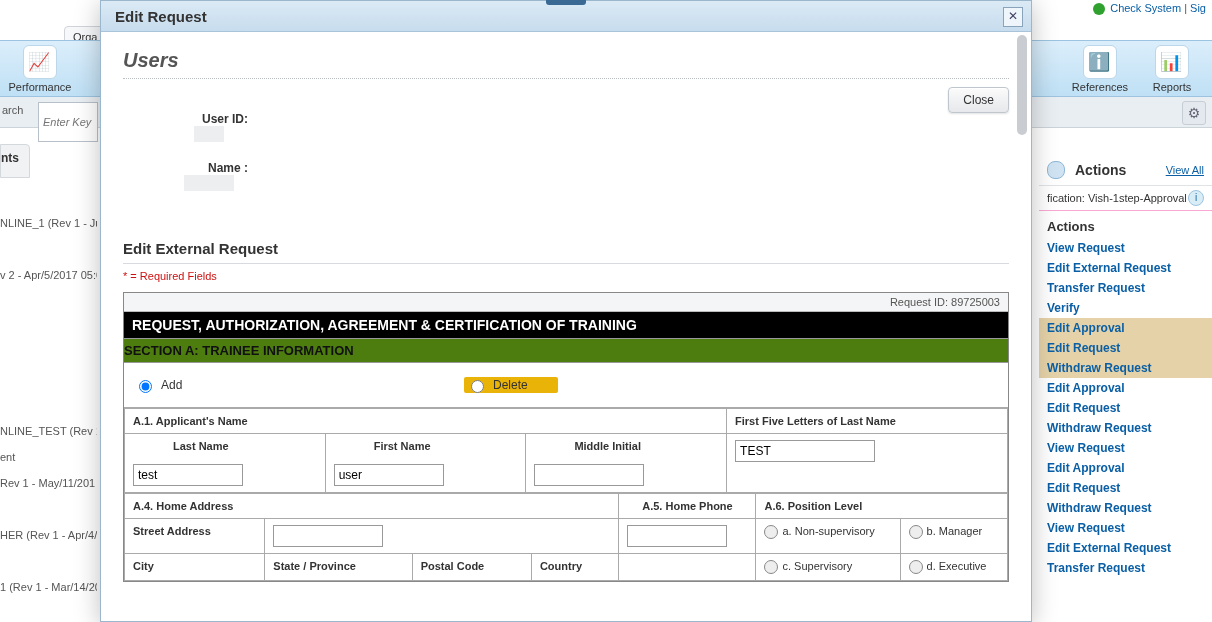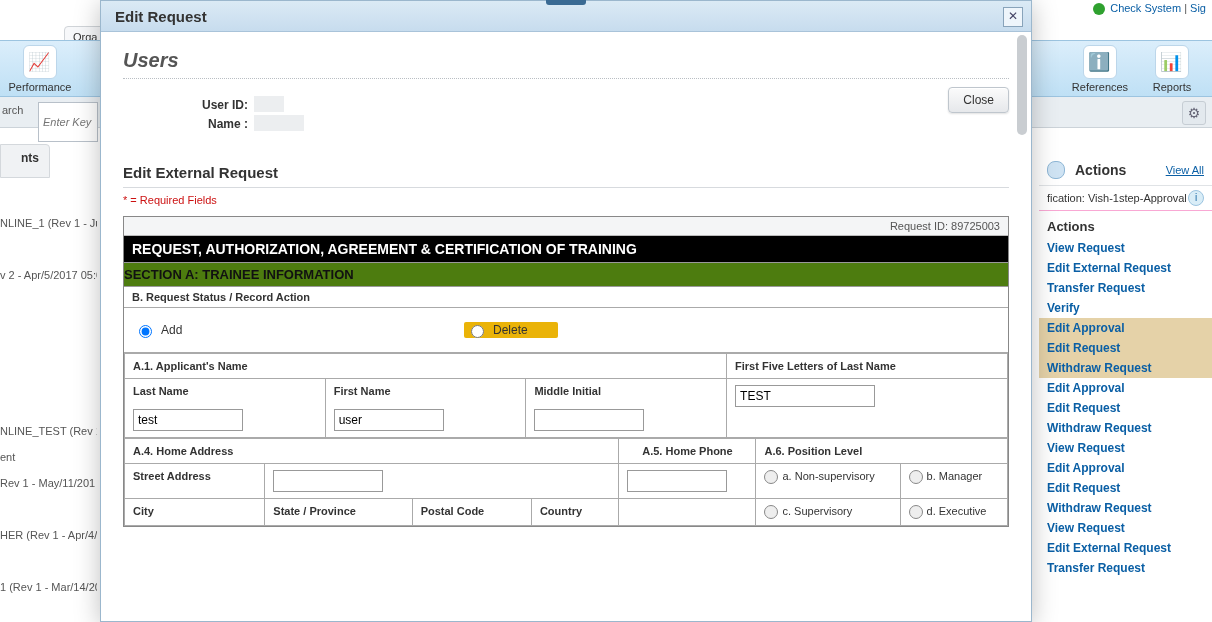--- a/index.html
+++ b/index.html
@@ -11,50 +11,50 @@
   .ribbon{position:absolute;top:40px;left:0;right:0;height:55px;
     background:linear-gradient(#dbeefb,#bfe0f5);border-top:1px solid #9cc4e0;border-bottom:1px solid #9cc4e0;}
   .ribbon-item{position:absolute;top:4px;text-align:center;width:68px;}
   .ribbon-icon{width:32px;height:32px;margin:0 auto 2px;background:#fff;border:1px solid #bcd6ea;border-radius:6px;
     display:flex;align-items:center;justify-content:center;font-size:18px;color:#1b6aa5;}
   .ribbon-label{font-size:11px;color:#333;}
   .searchbar{position:absolute;top:97px;left:0;right:0;height:30px;background:#e9eef2;border-bottom:1px solid #ccd3d9;}
   .searchbar span{position:absolute;left:2px;top:7px;font-size:11px;color:#555;}
   .searchbar input{position:absolute;left:38px;top:5px;height:18px;width:50px;border:1px solid #b8c0c9;font-size:11px;font-style:italic;color:#888;padding:10px 4px;}
   .gear{position:absolute;right:6px;top:101px;width:22px;height:22px;background:#e3e9ee;border:1px solid #c6cdd4;border-radius:3px;text-align:center;line-height:22px;color:#667;font-size:14px;}
-  .nts-tab{position:absolute;left:0;top:144px;height:26px;padding:6px 10px 0 20px;background:#f0f2f4;border:1px solid #d4d8dc;border-radius:0 4px 0 0;font-weight:bold;color:#333;}
+  .nts-tab{position:absolute;left:0;top:144px;height:26px;padding:6px 10px 0 0;background:#f0f2f4;border:1px solid #d4d8dc;border-radius:0 4px 0 0;font-weight:bold;color:#333;}
   .bg-left-list{position:absolute;left:0;top:210px;width:97px;font-size:11px;color:#555;line-height:26px;overflow:hidden;white-space:nowrap;}
   
   .mask{position:absolute;inset:0;background:rgba(255,255,255,0);} 
   .modal{position:absolute;left:100px;top:0;width:930px;height:620px;background:#fff;border:1px solid #9bb7cd;
     box-shadow:0 4px 24px rgba(0,0,0,.25);}
   .modal-titlebar{height:30px;background:linear-gradient(#dbeaf5,#c7dcee);border-bottom:1px solid #a9c3d9;position:relative;}
   .modal-titlebar .title{position:absolute;left:14px;top:7px;font-size:15px;font-weight:bold;color:#333;}
   .modal-titlebar .grip{position:absolute;left:50%;top:-2px;width:40px;height:6px;background:#3a6a93;border-radius:0 0 3px 3px;transform:translateX(-50%);}
   .modal-close{position:absolute;right:8px;top:6px;width:18px;height:18px;border:1px solid #88a3ba;background:#eef5fb;
     text-align:center;line-height:16px;font-size:12px;color:#446;cursor:pointer;}
   .modal-body{position:absolute;top:30px;bottom:0;left:0;right:0;overflow-y:auto;padding:18px 22px 10px 22px;}
   .scroll-thumb{position:absolute;right:4px;top:34px;width:10px;height:100px;background:#c9cdd1;border-radius:5px;}
   h2.users{font-style:italic;font-weight:bold;font-size:20px;color:#555;margin:0 0 6px 0;}
   .dotted{border:none;border-top:1px dotted #b9bec3;margin:4px 0 14px 0;}
-  .kv-row{margin:3px 0;display:flex;align-items:flex-end;}
+  .kv-row{margin:19px 0;display:flex;align-items:center;flex-direction:column;}
   .kv-row label{width:85px;text-align:right;margin-right:6px;font-weight:bold;color:#333;font-size:12px;}
   .kv-row .val{display:inline-block;min-width:30px;height:16px;background:#eceef0;}
   .close-btn{float:right;margin-top:-6px;background:linear-gradient(#fbfbfb,#e6e8eb);border:1px solid #bfc6cd;border-radius:4px;
     padding:5px 14px;color:#333;font-size:12px;cursor:pointer;box-shadow:0 1px 0 #fff inset,0 1px 2px rgba(0,0,0,.12);}
   h3.section{font-weight:bold;font-size:15px;color:#333;margin:30px 0 6px 0;}
   .req-note{color:#c11;font-size:11px;margin:6px 0 10px 0;}
   .form-outer{border:1px solid #888;}
   .req-id-bar{background:#f4f5f6;text-align:right;padding:3px 8px;font-size:11px;color:#555;border-bottom:1px solid #bbb;}
   .black-bar{background:#000;color:#fff;font-weight:bold;padding:5px 8px;font-size:14px;}
   .grey-bar{background:#4d7c0f;color:#111;font-weight:bold;padding:4px 0;font-size:13px;border-top:1px solid #999;border-bottom:1px solid #999;}
   .sub-label{font-weight:bold;font-size:11px;padding:4px 8px;}
   table.fgrid{width:100%;border-collapse:collapse;}
   table.fgrid td{border:1px solid #aaa;padding:6px 8px;vertical-align:top;font-size:11px;}
-  .field-hdr{font-weight:bold;}
+  .field-hdr{font-weight:bold;margin-left:40px;}
   input.text{border:1px solid #999;height:18px;padding:1px 4px;font-size:12px;width:100px;}
   input.text.wide{width:130px;}
   .radio-line{display:flex;align-items:center;gap:6px;}
   .hl{background:#eab308;padding:0 30px 0 2px;border-radius:2px;}
   
   .rdot{display:inline-block;width:12px;height:12px;border:1px solid #888;border-radius:7px;background:#eee;margin-right:4px;vertical-align:middle;}
   
   .actions-panel{position:absolute;right:0;top:155px;width:173px;}
   .actions-hdr{display:flex;align-items:center;justify-content:space-between;padding:6px 8px;font-weight:bold;font-size:14px;color:#333;}
   .actions-hdr a{font-size:11px;font-weight:normal;color:#0a5fa5;text-decoration:underline;}
@@ -175,21 +175,20 @@
 
       <h3 class="section">Edit External Request</h3>
       <hr style="border:none;border-top:1px solid #d7dade;margin:2px 0 6px 0">
       <div class="req-note">* = Required Fields</div>
 
       <div class="form-outer">
         <div class="req-id-bar">Request ID: 89725003</div>
         <div class="black-bar">REQUEST, AUTHORIZATION, AGREEMENT &amp; CERTIFICATION OF TRAINING</div>
         <div class="grey-bar">SECTION A: TRAINEE INFORMATION</div>
 
-        <div class="sub-label" style="border-bottom:1px solid #aaa">B. Request Status / Record Action</div>
         <div style="display:flex;align-items:center;padding:14px 10px;border-bottom:1px solid #aaa">
           <div class="radio-line" style="width:330px">
             <input type="radio" checked="" style="">
             <span>Add</span>
           </div>
           <div class="radio-line">
             <span class="hl" style="display:flex;align-items:center;gap:6px">
               <input type="radio" style="">
               <span>Delete</span>
             </span>

